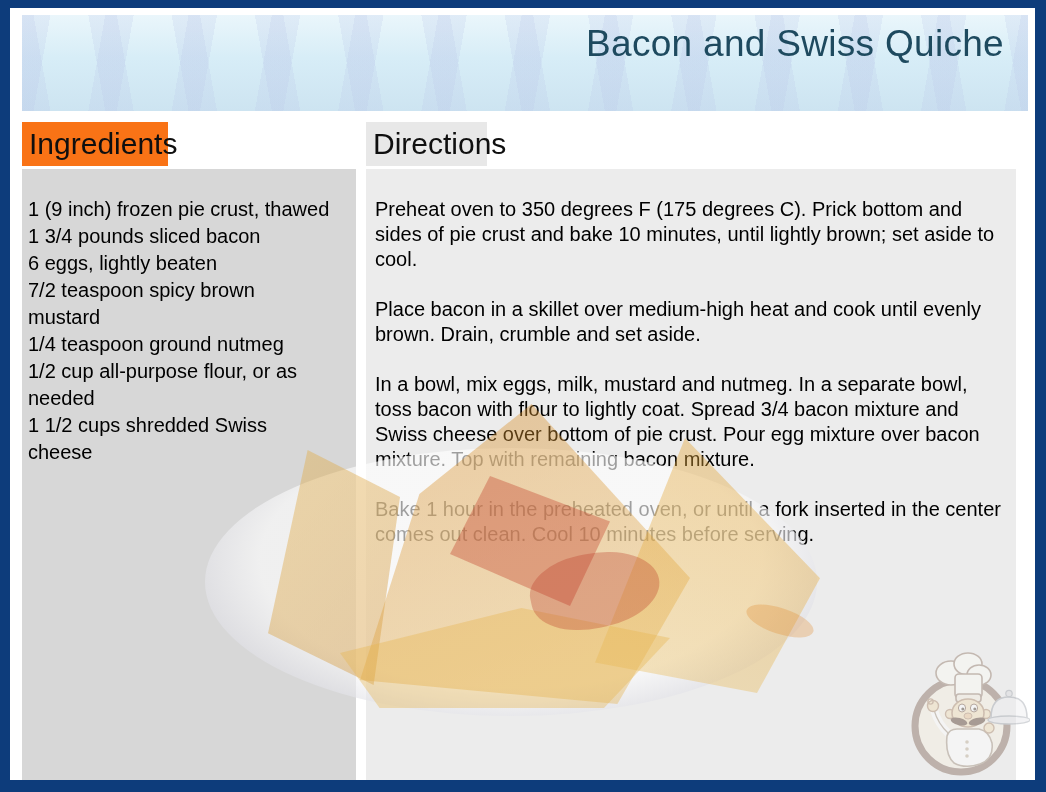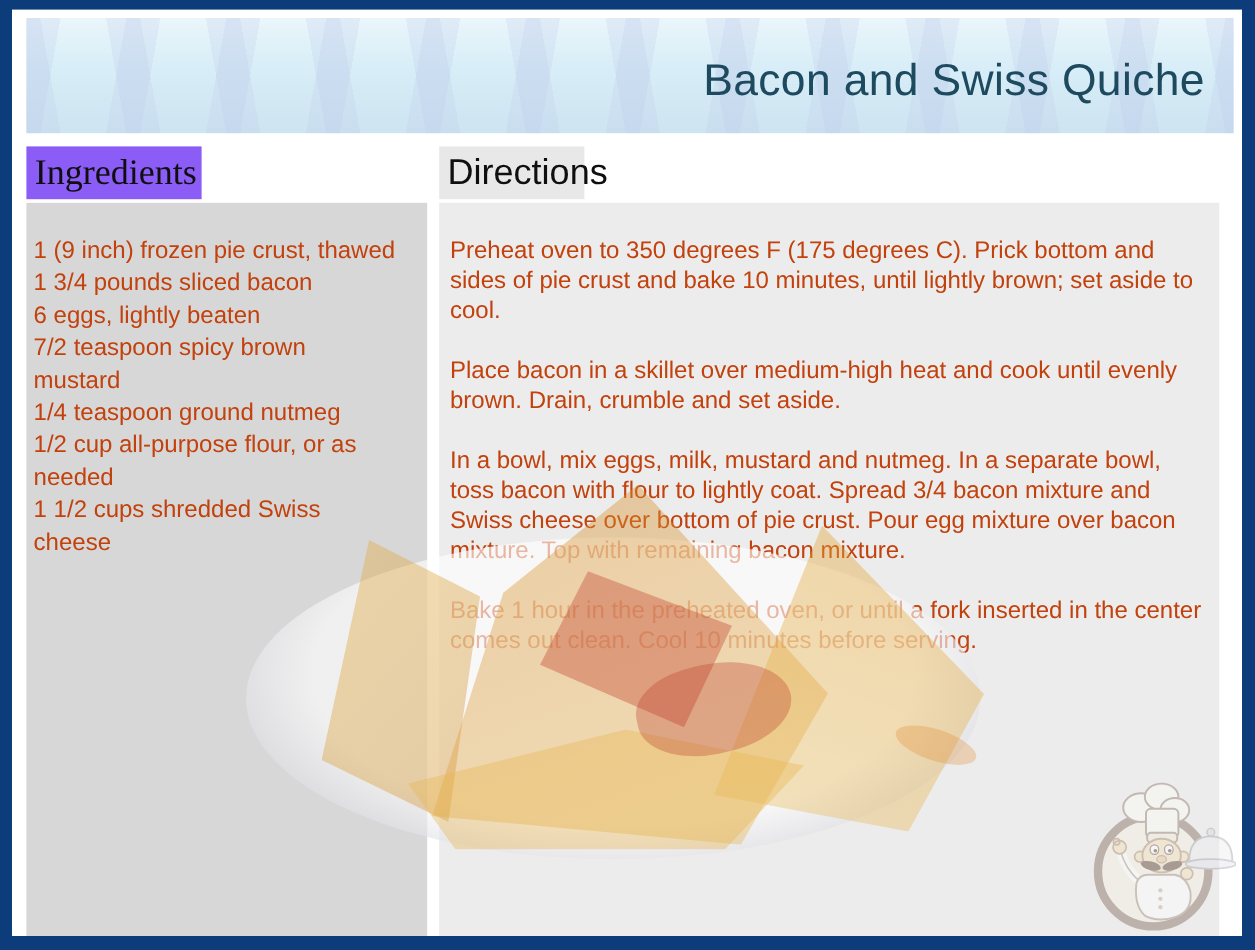--- a/index.html
+++ b/index.html
@@ -12,37 +12,37 @@
     position:absolute; left:10px; top:8px; width:1025px; height:772px;
     background:#ffffff;
   }
   
   .banner {
     position:absolute; left:12px; top:7px; width:1006px; height:96px;
     background:
       repeating-linear-gradient(100deg, rgba(186,198,232,0.22) 0 28px, rgba(255,255,255,0) 28px 82px),
       repeating-linear-gradient(80deg, rgba(186,198,232,0.22) 0 28px, rgba(255,255,255,0) 28px 82px),
       linear-gradient(180deg, #eaf6fb 0%, #d7edf7 45%, #cde4f1 100%);
-    display:flex; align-items:center; justify-content:flex-end;
+    display:flex; justify-content:flex-end;
   }
   .page-title {
     font-size:37px; font-weight:400; color:#1e4a5f;
     padding-right:24px; padding-top:8px; letter-spacing:0.3px;
   }
   
   .heading-box {
     position:absolute; top:114px; height:44px; box-sizing:border-box;
     padding:5px 0 0 7px; font-size:30px; color:#0f0f0f; z-index:2;
   }
-  .ing-heading { left:12px;  width:146px; background:#8b5cf6;font-family:Liberation Serif, serif; }
+  .ing-heading { left:12px;  width:146px; background:#f97316; }
   .dir-heading { left:356px; width:121px; background:#e8e8e8; }
   
   .panel {
     position:absolute; top:161px; bottom:0; box-sizing:border-box;
-    color:#c2410c; z-index:1;
+    color:#000000; z-index:1;
   }
   .ing-panel {
     left:12px; width:334px; background:#d7d7d7;
     padding:27px 25px 10px 6px; font-size:20px; line-height:27px;
   }
   .dir-panel {
     left:356px; width:650px; background:#ececec;
     padding:28px 14px 10px 9px; font-size:20px; line-height:25px;
   }
   .ing-item { margin:0; }

